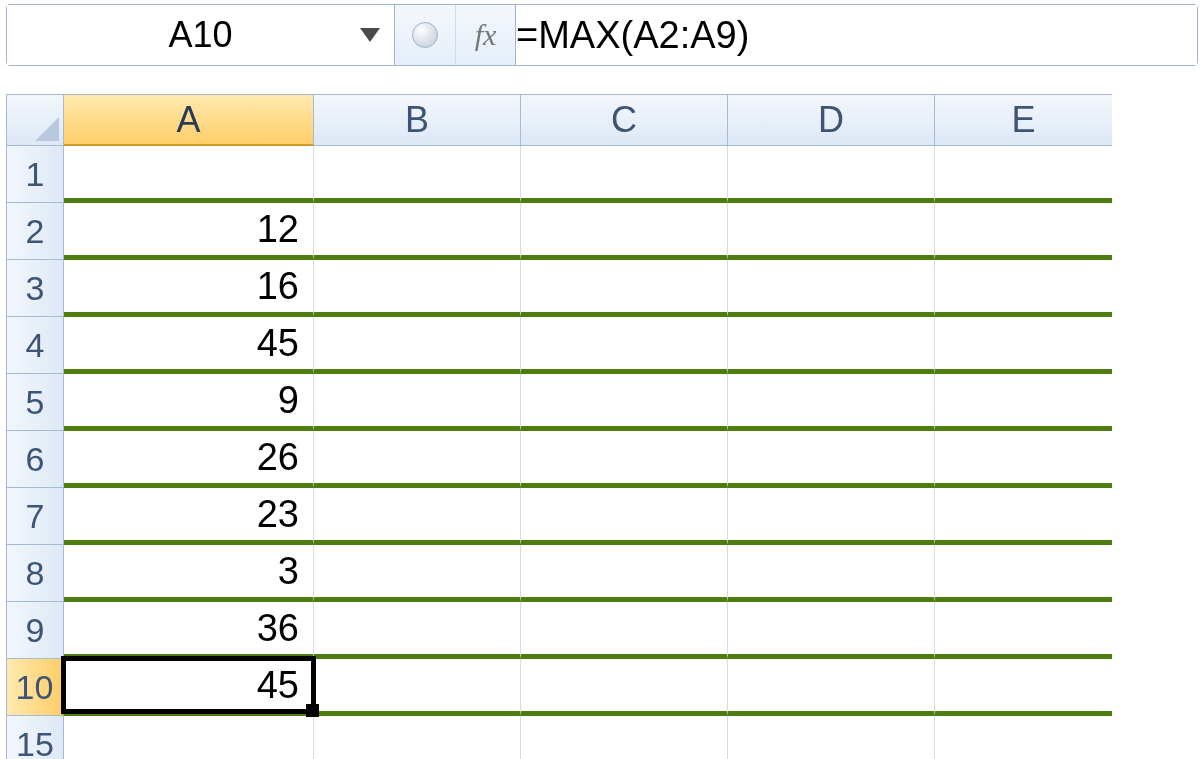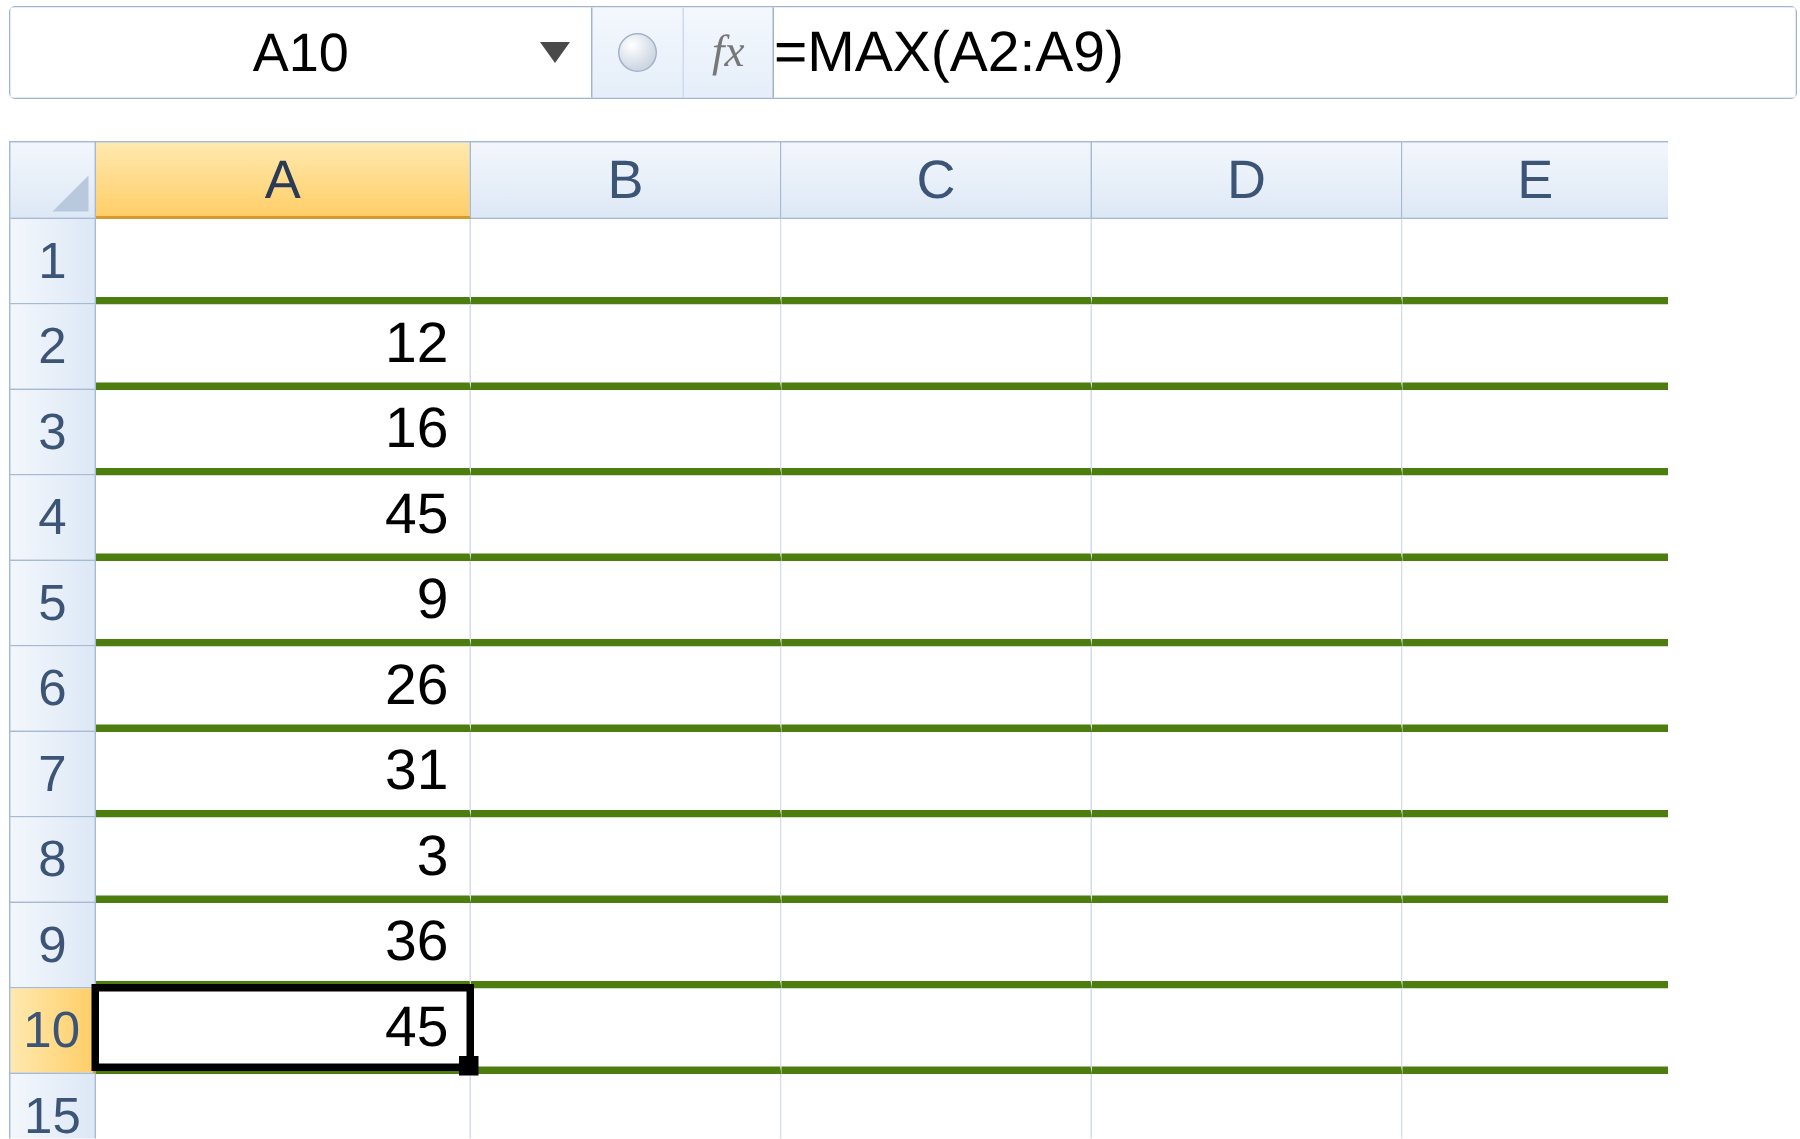--- a/index.html
+++ b/index.html
@@ -294,21 +294,21 @@
       <div class="cell narrow"></div>
       <div class="cell narrow"></div>
       <div class="cell last"></div>
     </div>
 
     <div class="row">
       <div class="row-h">
           <span>7</span>
         </div>
       <div class="cell">
-          <span>31</span>
+          <span>23</span>
         </div>
       <div class="cell narrow"></div>
       <div class="cell narrow"></div>
       <div class="cell narrow"></div>
       <div class="cell last"></div>
     </div>
 
     <div class="row">
       <div class="row-h">
           <span>8</span>

